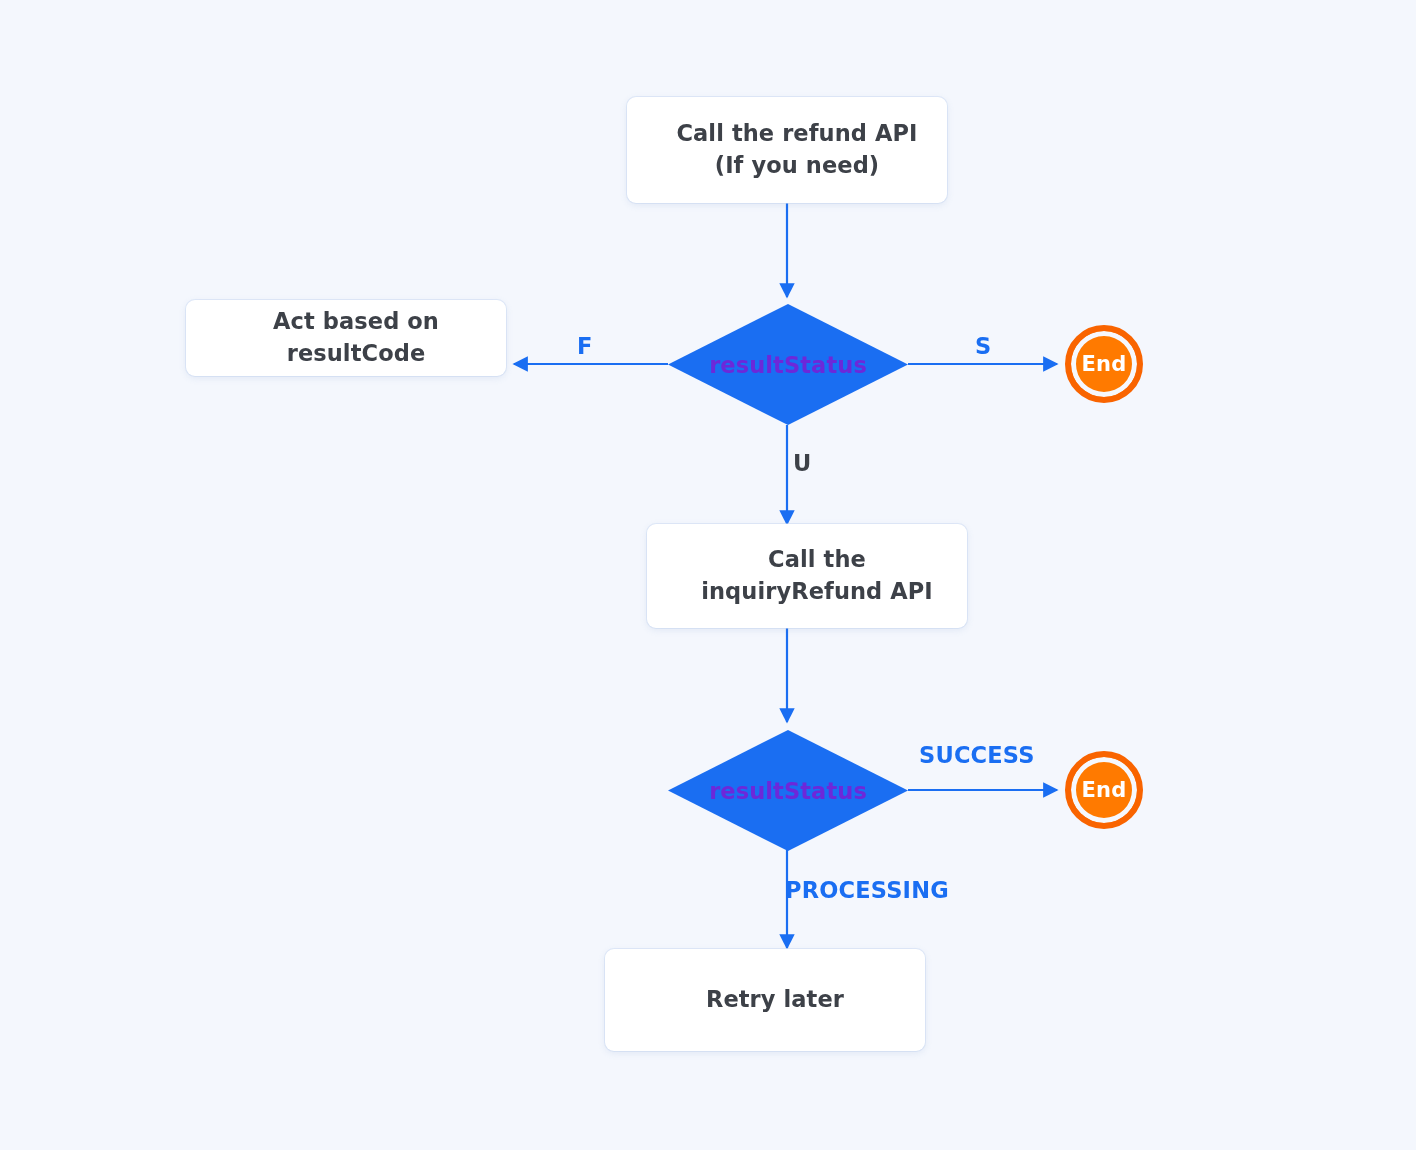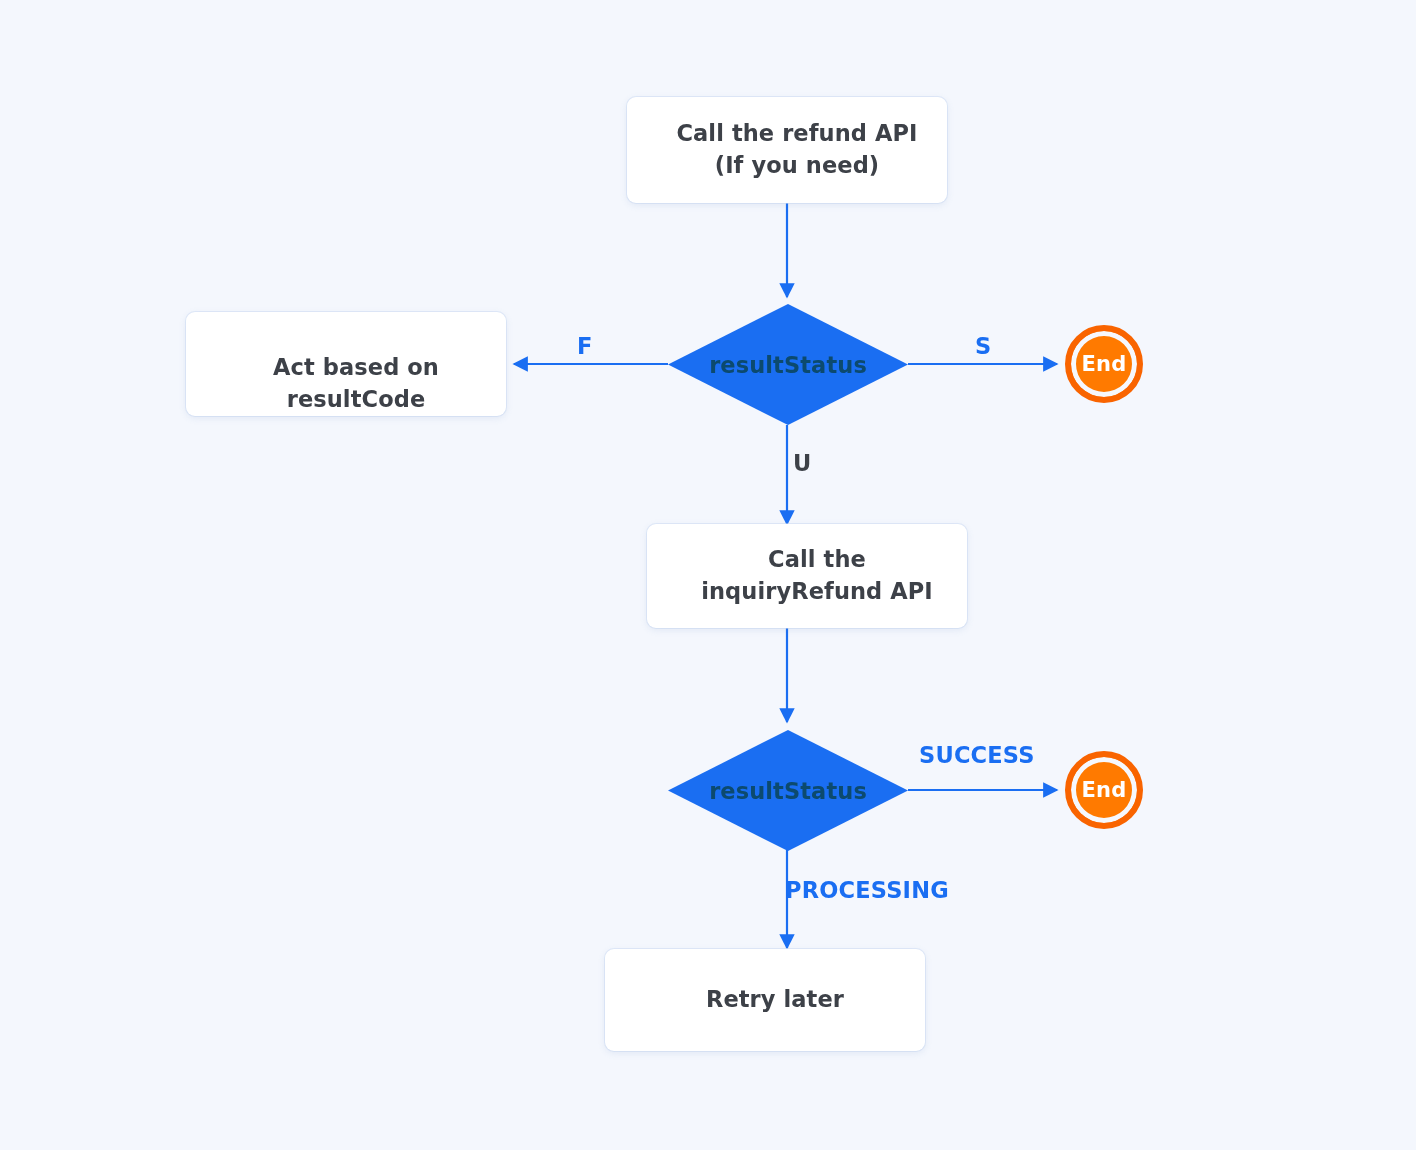--- a/index.html
+++ b/index.html
@@ -65,21 +65,21 @@
     position: absolute;
     left: 0;
     top: 0;
     width: 100%;
     height: 100%;
     background: #1a6ef2;
     clip-path: polygon(50% 0%, 100% 50%, 50% 100%, 0% 50%);
   }
   .node-diamond .diamond-label {
     position: relative;
-    color: #0c4a6e;
+    color: #6d28d9;
     font-size: 22.5px;
     font-weight: 700;
     letter-spacing: 0.1px;
     white-space: nowrap;
   }
 
   
   .node-end {
     position: absolute;
     border-radius: 50%;
@@ -140,21 +140,21 @@
   <div class="node-box" style="left:627px; top:97px; width:320px; height:106px;">
     <span class="box-label">Call the refund API
 (If you need)</span>
   </div>
 
   <div class="node-diamond" style="left:668px; top:304px; width:240px; height:121px;">
     <span class="diamond-shape"></span>
     <span class="diamond-label">resultStatus</span>
   </div>
 
-  <div class="node-box" style="left:186px; top:312px; width:320px; height:104px;align-items:flex-end;">
+  <div class="node-box" style="left:186px; top:300px; width:320px; height:76px;">
     <span class="box-label">Act based on
 resultCode</span>
   </div>
 
   <div class="node-end" style="left:1065px; top:325px; width:78px; height:78px;">
     <span class="end-label">End</span>
   </div>
 
   <div class="node-box" style="left:647px; top:524px; width:320px; height:104px;">
     <span class="box-label">Call the

